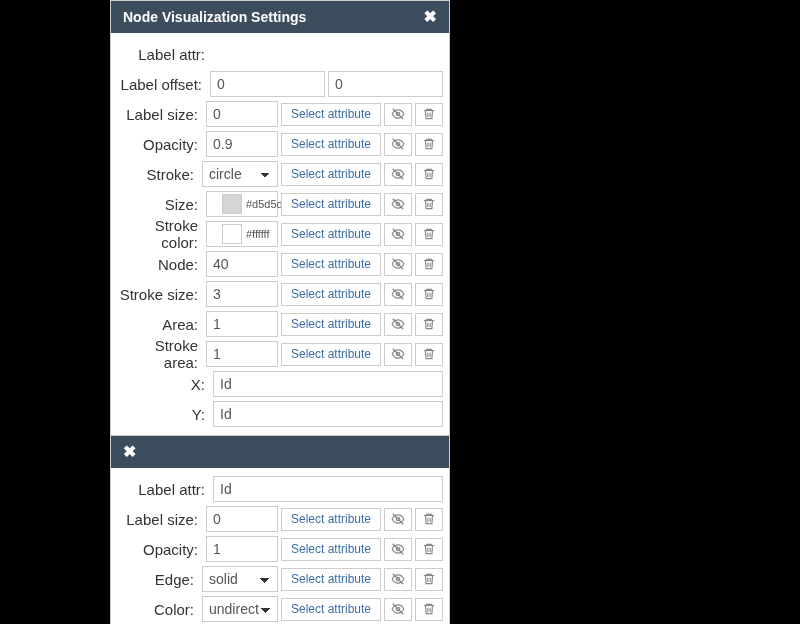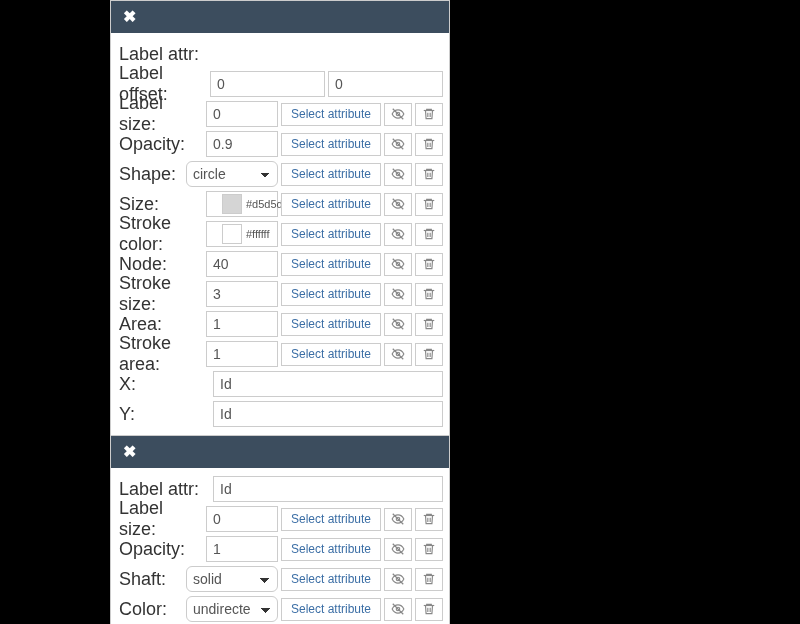--- a/index.html
+++ b/index.html
@@ -36,23 +36,23 @@
     padding: 6px 0 6px 8px;
   }
   .row {
     display: flex;
     align-items: center;
     height: 30px;
     gap: 4px;
   }
   .row-label {
     width: 90px;
-    text-align: left;
+    text-align: right;
     color: #333;
-    font-size: 18px;
+    font-size: 15px;
     padding-right: 4px;
   }
   .row-controls {
     display: flex;
     align-items: center;
     gap: 3px;
     flex: 1;
     padding-right: 6px;
   }
   .form-control {
@@ -63,22 +63,21 @@
     font-size: 14px;
     background: #fff;
     color: #555;
     font-family: inherit;
   }
   .form-control.wide-select {
     width: 100%;
     background: #fff;
   }
   .form-control.small-select {
-    width: 92px;
-    border-radius: 6px;
+    width: 76px;
   }
   .form-control.num {
     width: 72px;
   }
   .form-control.half {
     width: 115px;
   }
   .btn {
     height: 23px;
     border: 1px solid #ccc;
@@ -133,20 +132,21 @@
     background-size: 5px 5px, 5px 5px;
     background-repeat: no-repeat;
   }
   svg.icon { width:14px; height:14px; }
 </style>
 </head>
 <body>
 
 <div class="panel">
   <div class="panel-header">
+    <span>Node Visualization Settings</span>
     <span class="close">✖</span>
   </div>
   <div class="panel-body">
 
     <div class="row">
       <div class="row-label">Label attr:</div>
     </div>
 
     <div class="row">
       <div class="row-label">Label offset:</div>
@@ -198,21 +198,21 @@
               <path d="M8 6V4h8v2"></path>
               <path d="M6 6l1 14h10l1-14"></path>
               <line x1="10" y1="10" x2="10" y2="17"></line>
               <line x1="14" y1="10" x2="14" y2="17"></line>
             </svg>
           </button>
       </div>
     </div>
 
     <div class="row">
-      <div class="row-label">Shape:</div>
+      <div class="row-label">Stroke:</div>
       <div class="row-controls">
         <select class="form-control small-select"><option>circle</option></select>
         <button class="btn select-attr">Select attribute</button>
         <button class="btn icon-btn">
             <svg class="icon" viewBox="0 0 24 24" fill="none" stroke="currentColor" stroke-width="2">
               <path d="M2 12s3.5-7 10-7 10 7 10 7-3.5 7-10 7-10-7-10-7z"></path>
               <circle cx="12" cy="12" r="3"></circle>
               <line x1="3" y1="3" x2="21" y2="21"></line>
             </svg>
           </button>
@@ -450,21 +450,21 @@
               <path d="M8 6V4h8v2"></path>
               <path d="M6 6l1 14h10l1-14"></path>
               <line x1="10" y1="10" x2="10" y2="17"></line>
               <line x1="14" y1="10" x2="14" y2="17"></line>
             </svg>
           </button>
       </div>
     </div>
 
     <div class="row">
-      <div class="row-label">Shaft:</div>
+      <div class="row-label">Edge:</div>
       <div class="row-controls">
         <select class="form-control small-select"><option>solid</option></select>
         <button class="btn select-attr">Select attribute</button>
         <button class="btn icon-btn">
             <svg class="icon" viewBox="0 0 24 24" fill="none" stroke="currentColor" stroke-width="2">
               <path d="M2 12s3.5-7 10-7 10 7 10 7-3.5 7-10 7-10-7-10-7z"></path>
               <circle cx="12" cy="12" r="3"></circle>
               <line x1="3" y1="3" x2="21" y2="21"></line>
             </svg>
           </button>

